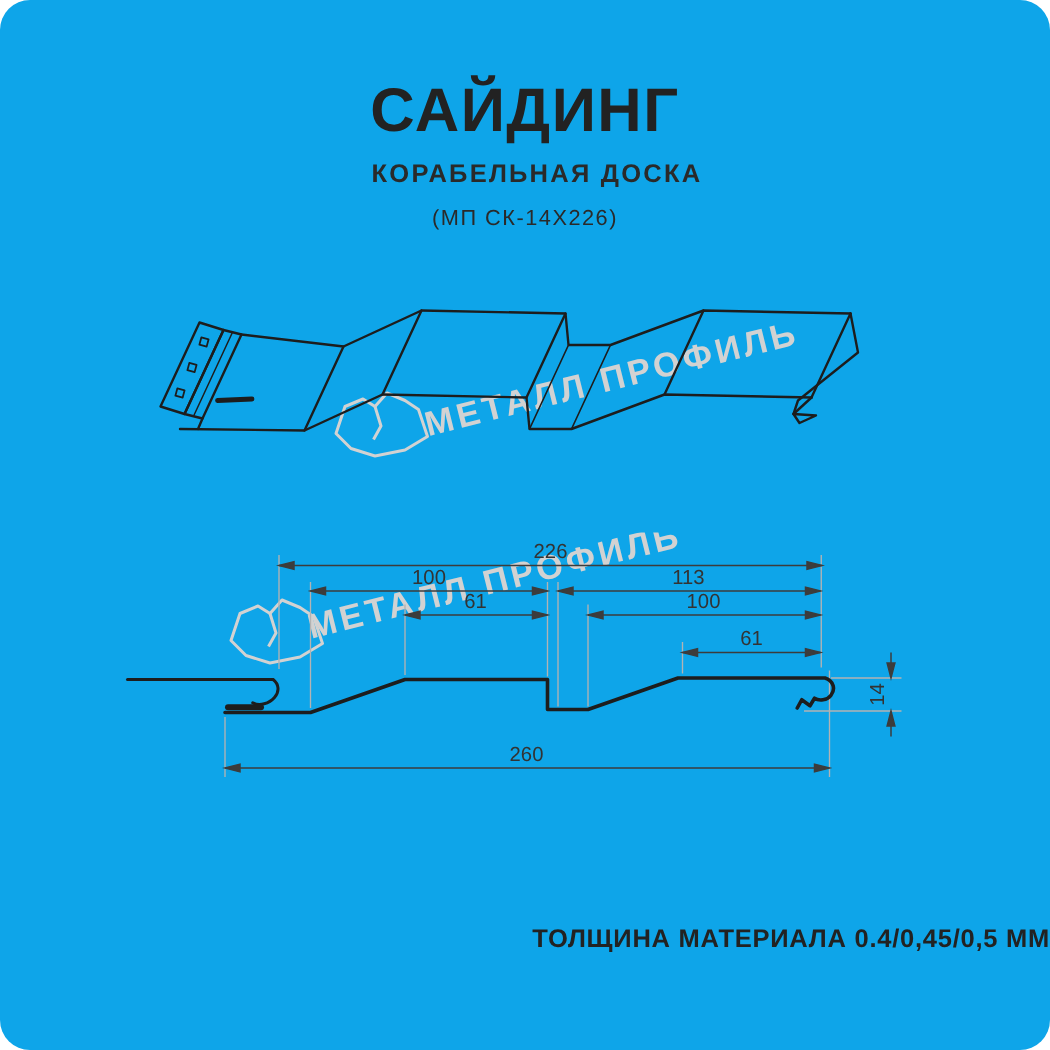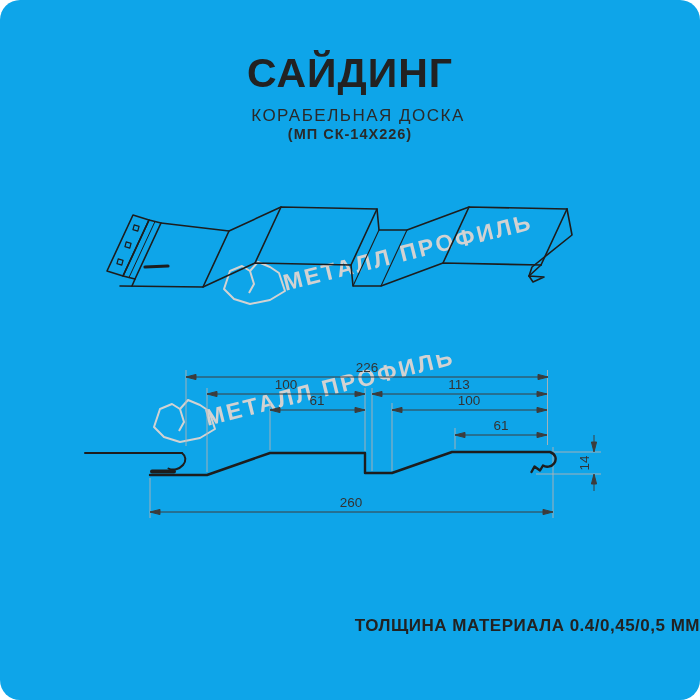--- a/index.html
+++ b/index.html
@@ -2,22 +2,22 @@
 <html><head>
 <meta charset="utf-8">
 <style>
   html,body{margin:0;padding:0;background:#fff;}
   .page{
     position:relative;width:700px;height:700px;background:#0ea5e9;overflow:hidden;
     font-family:"Liberation Sans", sans-serif;color:#1f1f1f;border-radius:20px;
   }
   .header{position:absolute;top:50px;left:0;width:700px;text-align:center;}
   .title{font-size:41px;font-weight:800;letter-spacing:1px;color:#222;}
-  .subtitle{margin-top:9px;font-size:17px;font-weight:400;letter-spacing:1.5px;color:#2a2a2a;margin-left:16px;}
-  .model{margin-top:0;font-size:14.5px;font-weight:700;letter-spacing:1px;color:#2a2a2a;}
+  .subtitle{margin-top:9px;font-size:17px;font-weight:700;letter-spacing:1.5px;color:#2a2a2a;margin-left:16px;}
+  .model{margin-top:12px;font-size:14.5px;font-weight:400;letter-spacing:1px;color:#2a2a2a;}
   .footer{position:absolute;top:616px;left:0;width:700px;text-align:right;
     font-size:17px;font-weight:600;letter-spacing:.5px;color:#222;}
   svg{position:absolute;}
   #iso-svg{left:85px;top:183px;}
   #sec-svg{left:80px;top:355px;}
   .dim-text{font-size:13.5px;fill:#333;}
   .wm-text{font-size:23px;font-weight:bold;letter-spacing:2.5px;fill:#d2d2d2;}
 </style>
 </head>
 <body>

